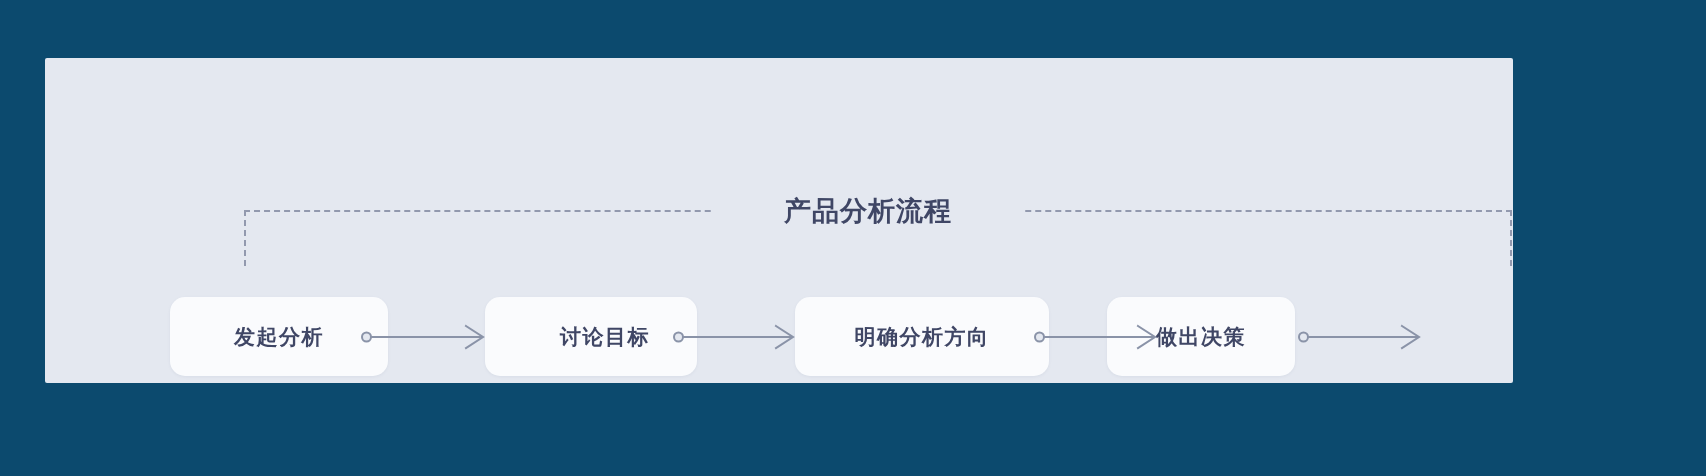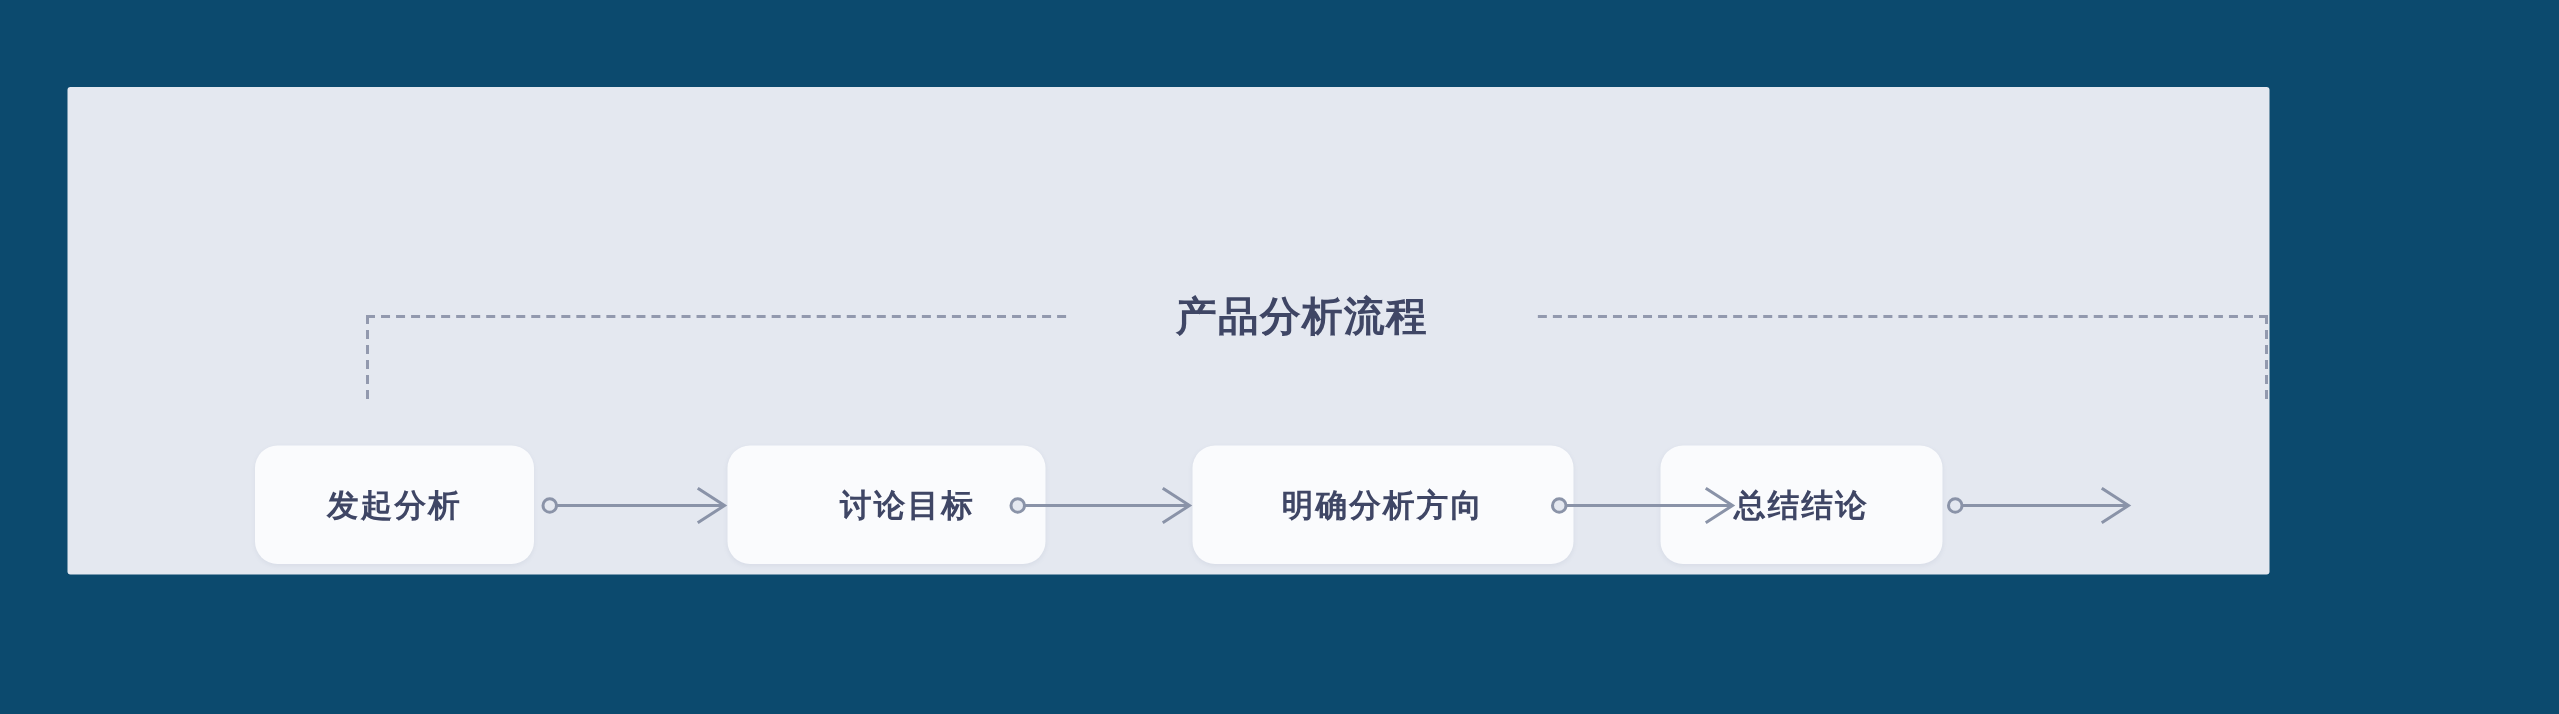--- a/index.html
+++ b/index.html
@@ -115,31 +115,31 @@
 
 <div id="canvas">
 
   <div id="panel">
 
     <div id="group-bracket"></div>
     <div id="group-title-mask"></div>
     <div id="group-title">产品分析流程</div>
 
     <div id="flow-row">
-        <div class="node" style="left: 80px; width: 186px;">
+        <div class="node" style="left: 80px; width: 218px;">
           <span class="node-label">发起分析</span>
         </div>
         <div class="node" style="left: 395px; width: 184px; padding-left: 28px;">
           <span class="node-label">讨论目标</span>
         </div>
         <div class="node" style="left: 705px; width: 254px;">
           <span class="node-label">明确分析方向</span>
         </div>
         <div class="node" style="left: 1017px; width: 188px;">
-          <span class="node-label">总结结论</span>
+          <span class="node-label">做出决策</span>
         </div>
         <div class="connector" style="left: 271px; width: 124px;">
           <svg width="124" height="24" viewBox="0 0 124 24">
             <line x1="10" y1="12" x2="122" y2="12" stroke="#8a93a8" stroke-width="2"></line>
             <circle cx="5.5" cy="12" r="4.5" fill="#e4e8f0" stroke="#8a93a8" stroke-width="2"></circle>
             <polyline points="105,1 122,12 105,23" fill="none" stroke="#8a93a8" stroke-width="2" stroke-linecap="square" stroke-linejoin="miter"></polyline>
           </svg>
         </div>
         <div class="connector" style="left: 583px; width: 122px;">
           <svg width="122" height="24" viewBox="0 0 122 24">

